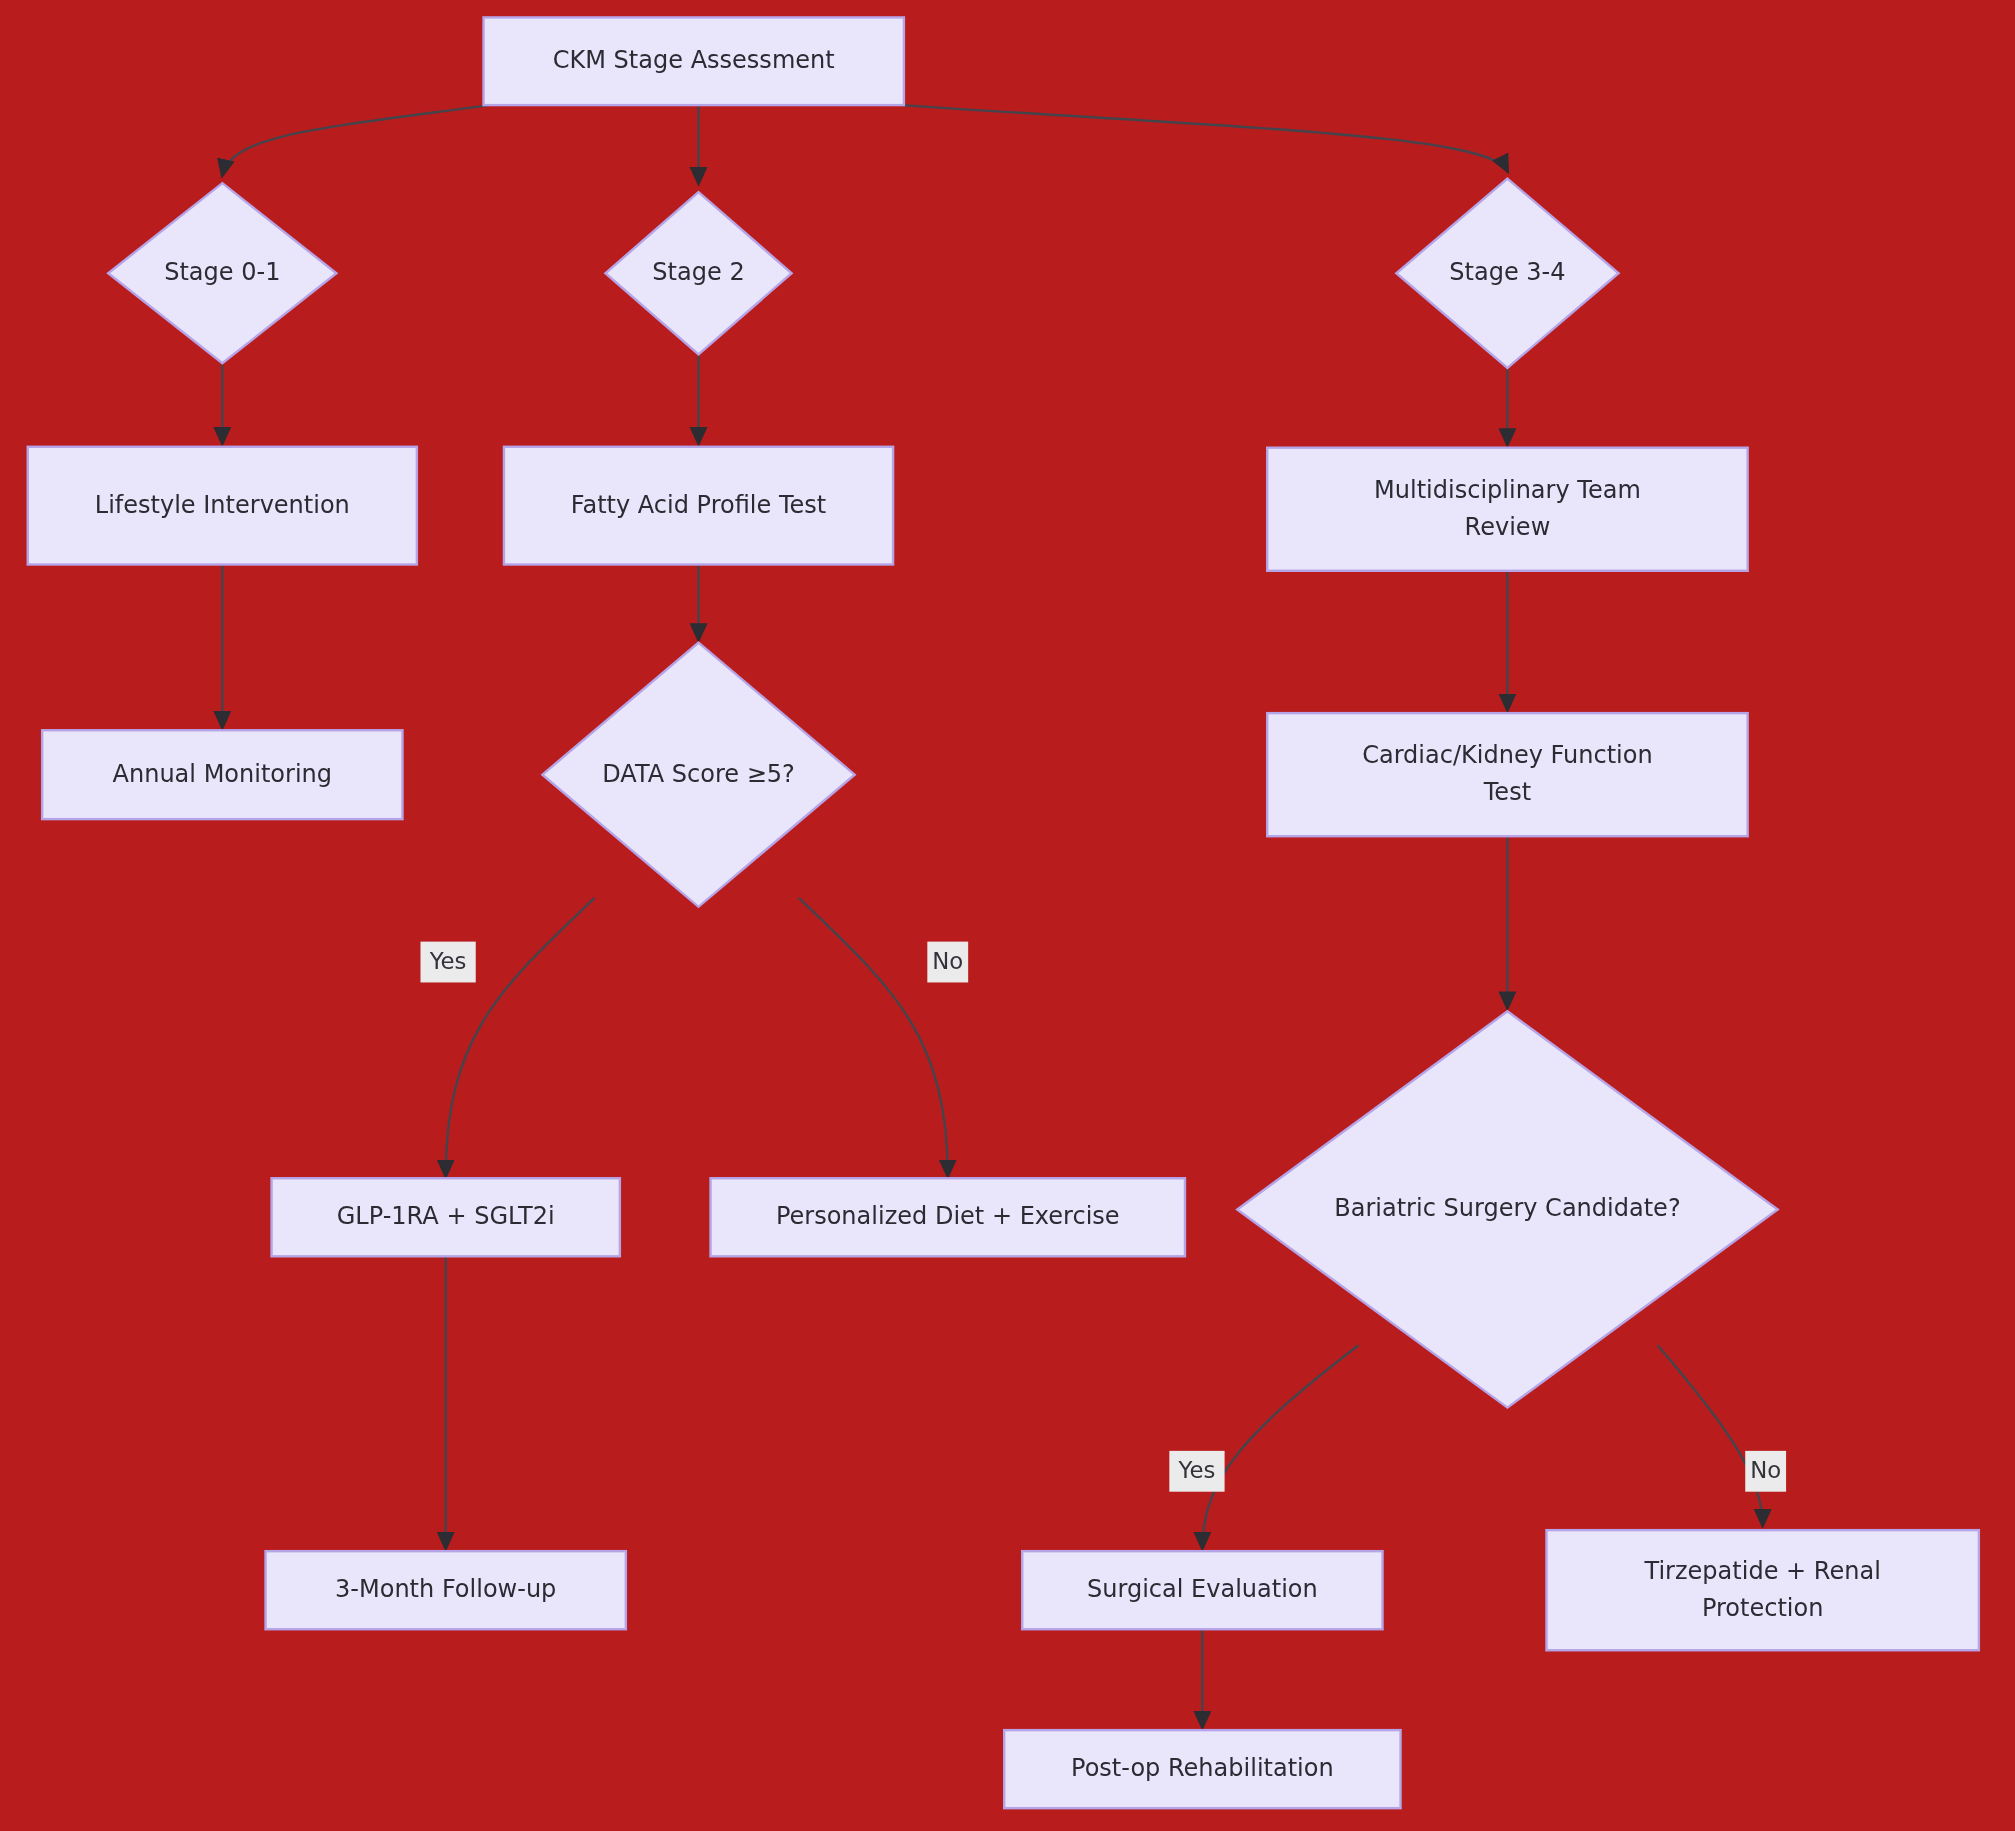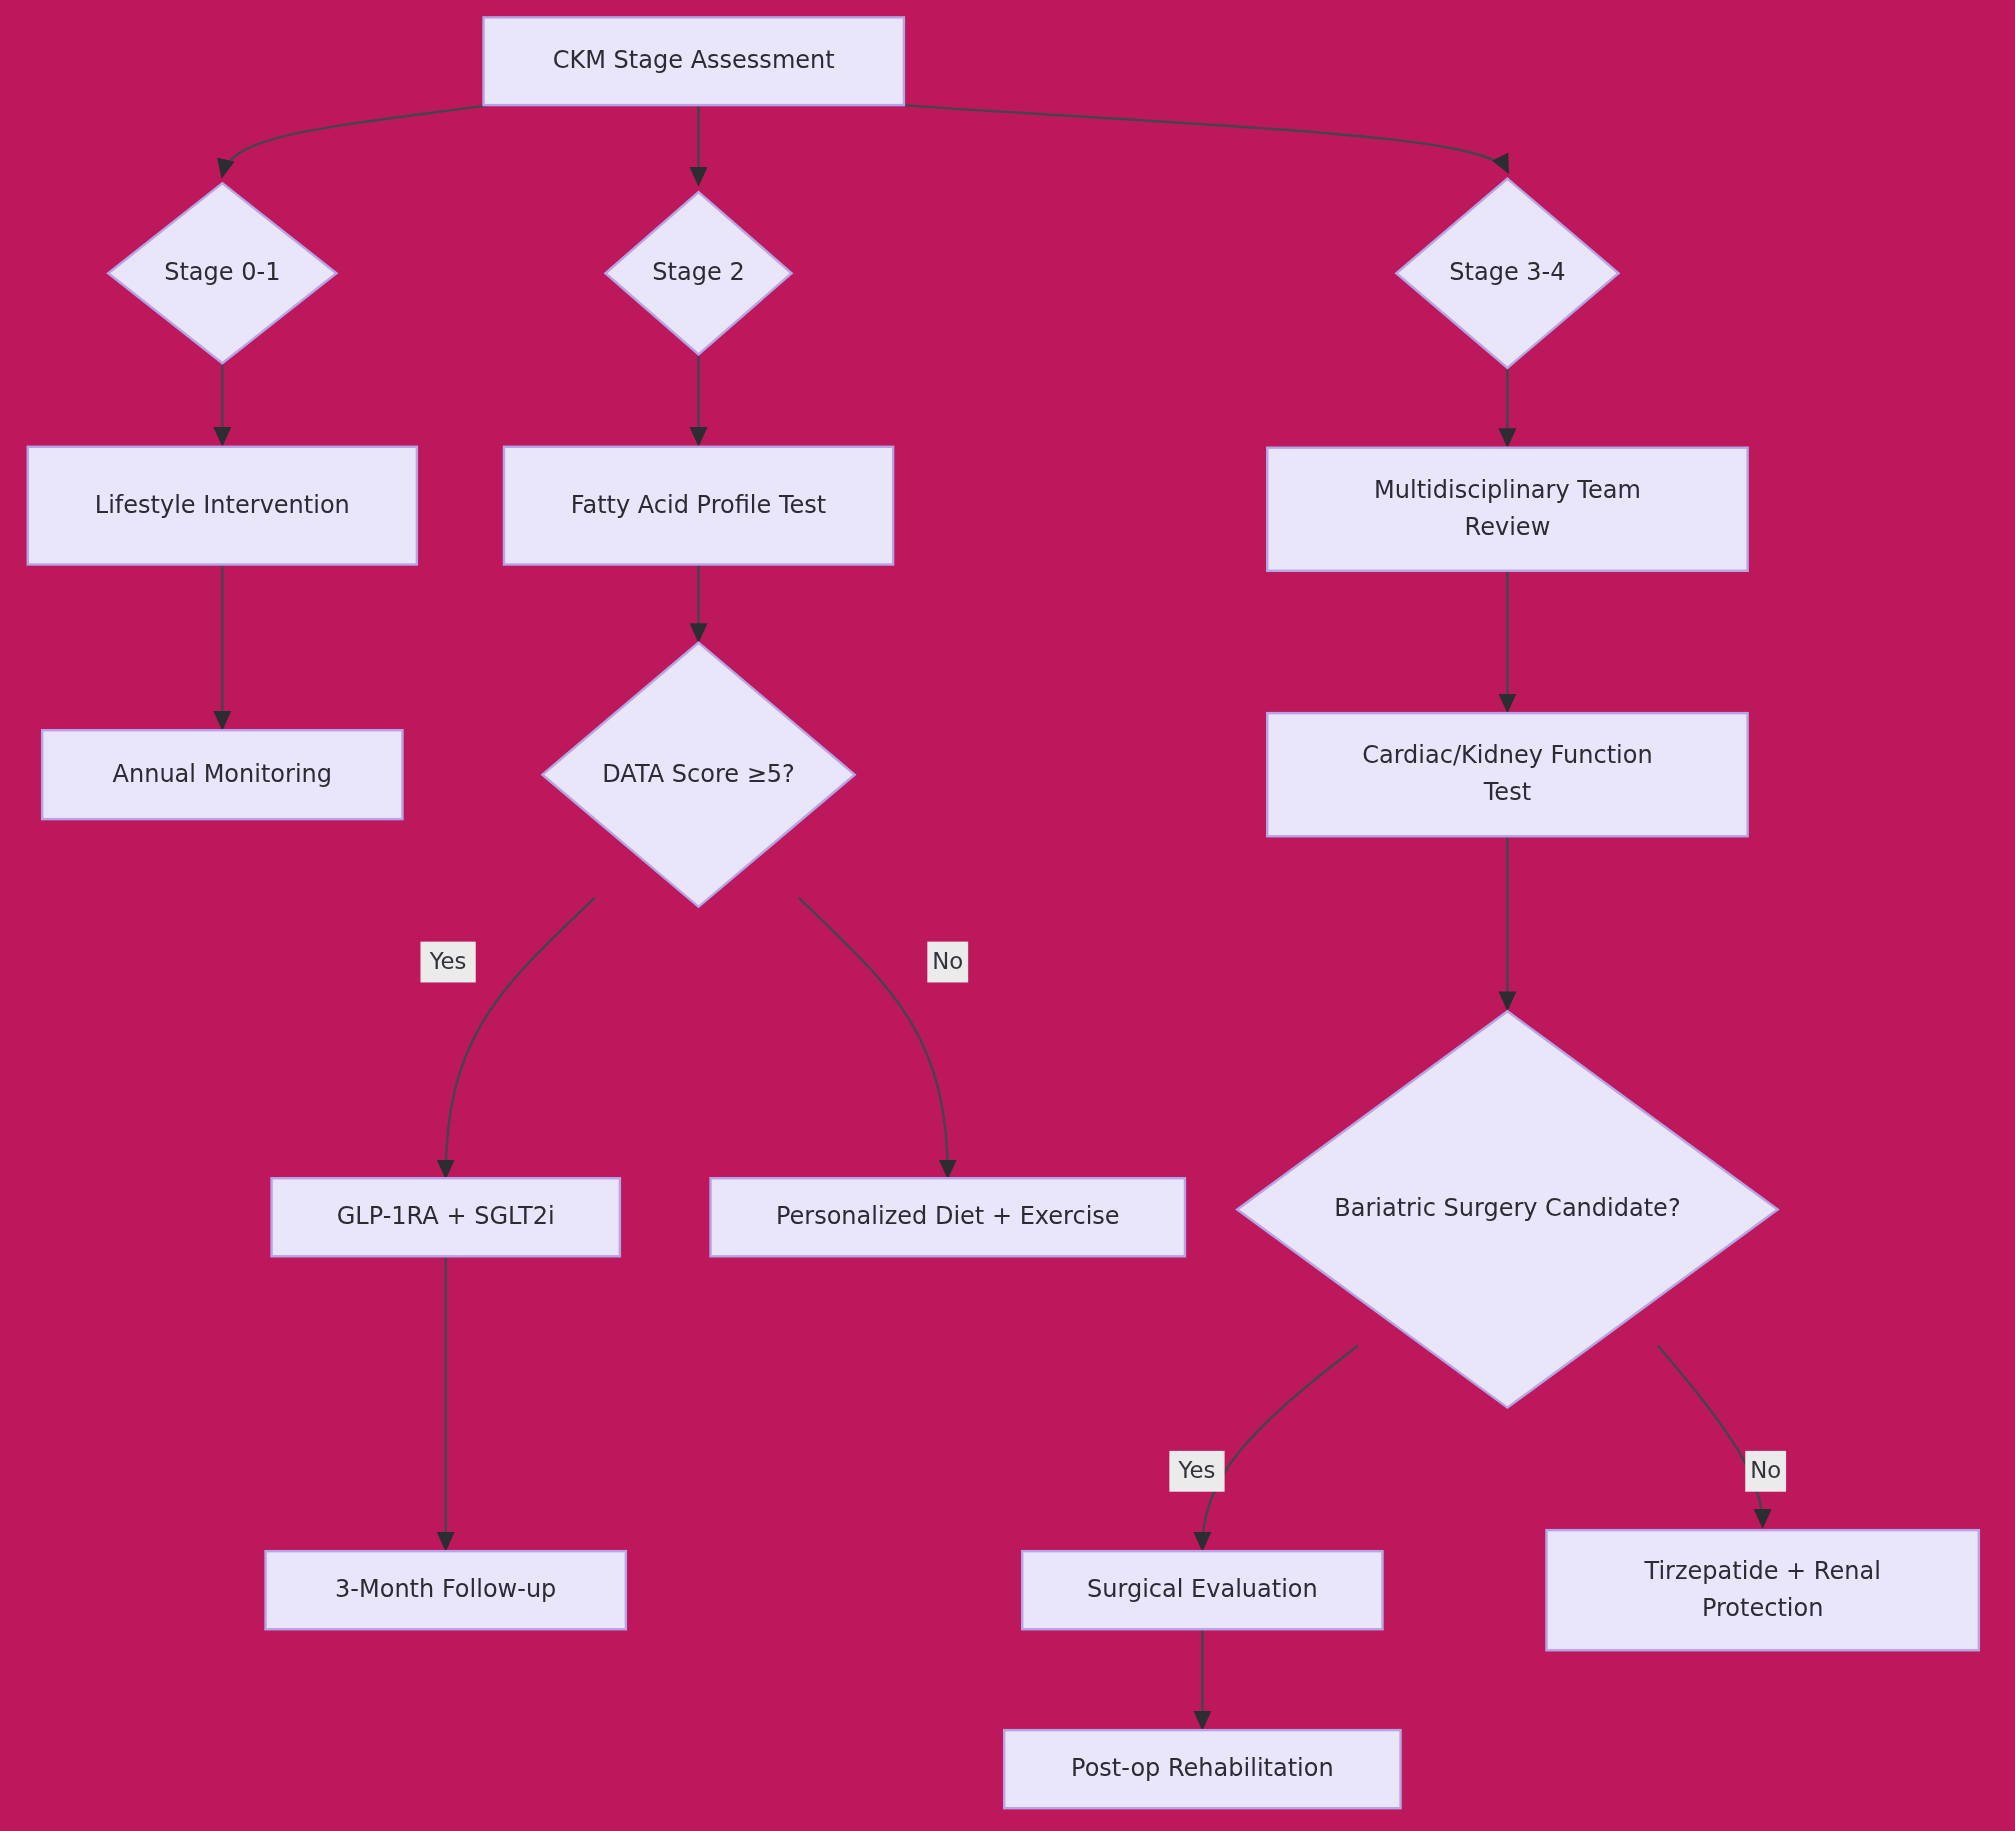--- a/index.html
+++ b/index.html
@@ -1,17 +1,17 @@
 <!DOCTYPE html>
 <html style="font-size:9.6px"><head>
 <meta charset="utf-8">
 <style>
   html,body{margin:0;padding:0;background:#ffffff;}
   body{width:2015px;height:1831px;font-family:"DejaVu Sans",sans-serif;}
-  #chart-root{position:relative;width:2015px;height:1831px;overflow:hidden;background:#be185d;}
+  #chart-root{position:relative;width:2015px;height:1831px;overflow:hidden;background:#b91c1c;}
   svg#flow{position:absolute;top:0;left:0;width:2015px;height:1831px;}
   .node-shape{fill:#e9e6fb;stroke:#b5a4e8;stroke-width:4;}
   .node-text{fill:#2b2b33;font-family:"DejaVu Sans",sans-serif;font-size:40px;text-anchor:middle;dominant-baseline:middle;}
   .edge-path{fill:none;stroke:#44444d;stroke-width:4;}
   .edge-label-bg{fill:#ebebeb;}
   .edge-label-text{fill:#33333b;font-family:"DejaVu Sans",sans-serif;font-size:38px;text-anchor:middle;dominant-baseline:middle;}
 </style>
 </head>
 <body>
 

